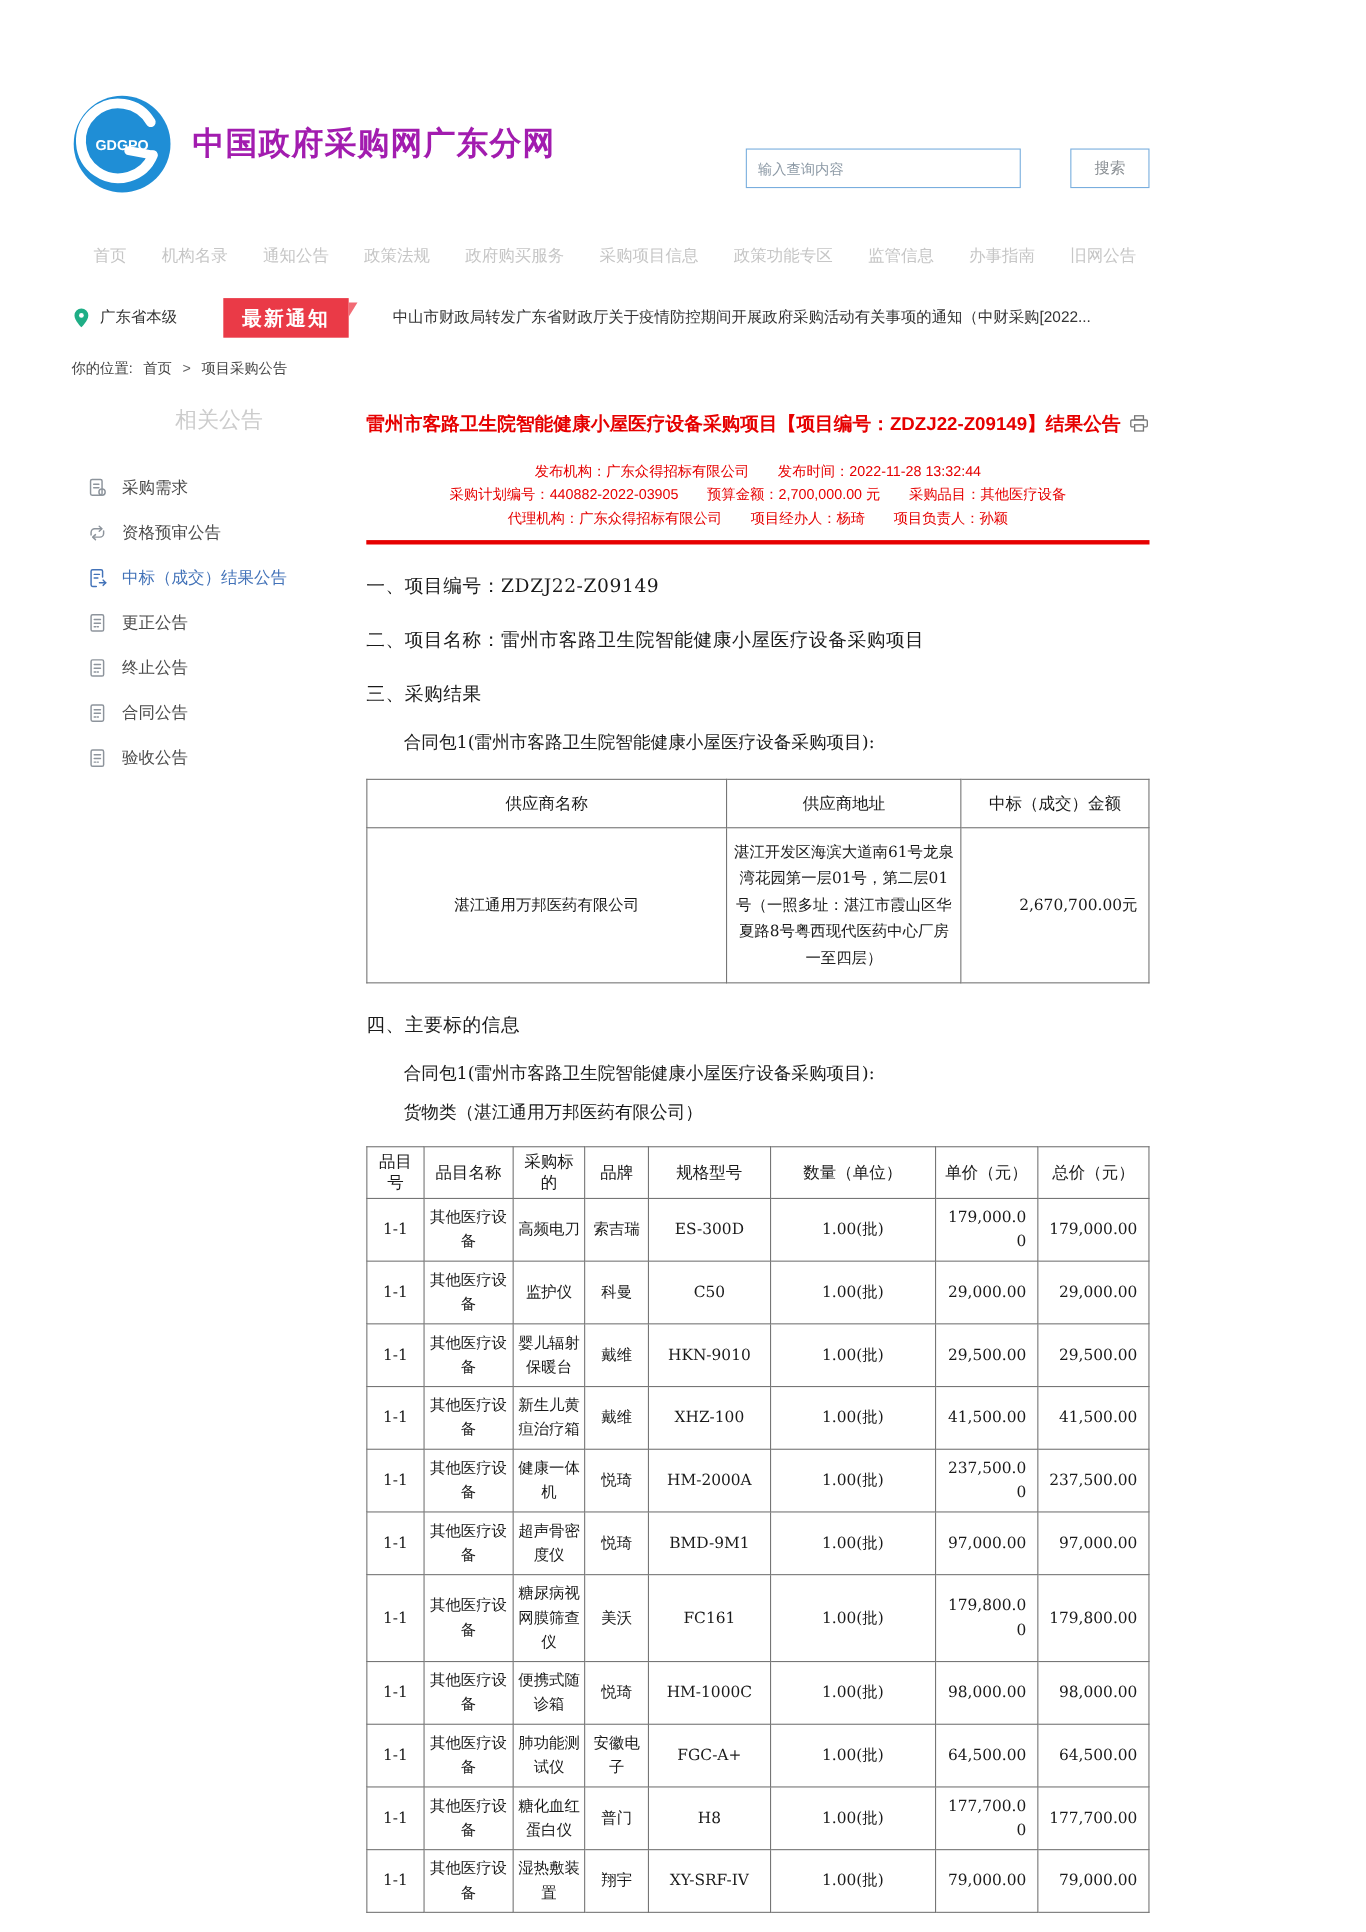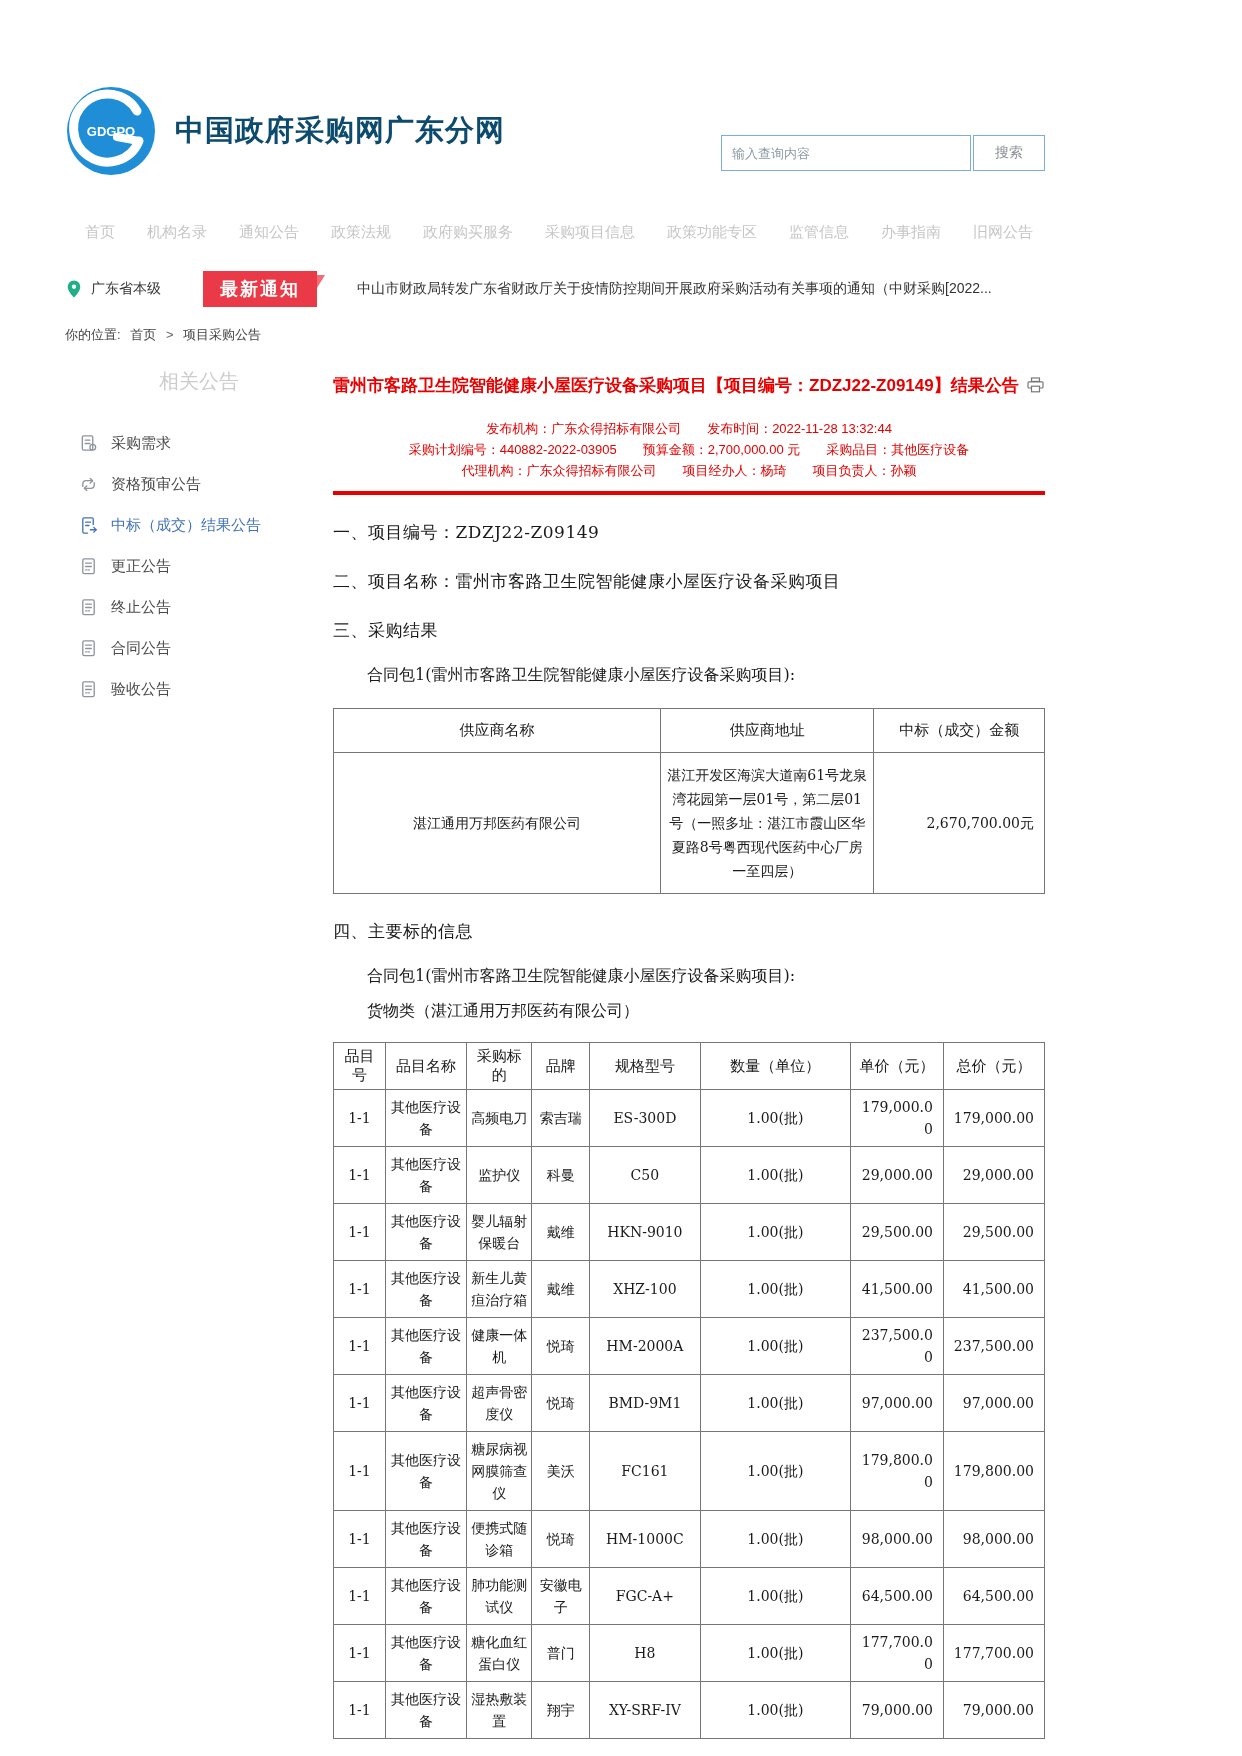--- a/index.html
+++ b/index.html
@@ -8,23 +8,23 @@
     width:1242px; min-height:1756px;
     font-family:"Liberation Sans","DejaVu Sans",sans-serif;
     color:#333;
   }
   .page { width:980px; margin-left:65px; padding-top:85px; }
 
   
   .site-header { display:flex; align-items:center; }
   .logo-wrap { width:92px; height:92px; flex:0 0 auto; }
   .site-titles { margin-left:18px; }
-  .site-title { color:#0c4a6e; font-size:29px; font-weight:bold; letter-spacing:1px;text-align:right; }
+  .site-title { color:#a21caf; font-size:29px; font-weight:bold; letter-spacing:1px;text-align:right; }
   .site-subtitle { color:#1b74c2; font-size:23px; font-weight:bold; margin-top:8px; letter-spacing:1px; }
-  .search-area { margin-left:auto; align-self:flex-end; margin-bottom:6px; display:flex; }
+  .search-area { margin-left:auto; align-self:flex-end; margin-bottom:6px; display:flex;gap:43px; }
   .search-input {
     width:250px; height:36px; border:1px solid #79aede; outline:none;
     padding:0 10px; font-size:13px; color:#333;
   }
   .search-input::placeholder { color:#8d9aa6; }
   .search-btn {
     width:72px; height:36px; background:#fff; border:1px solid #79aede; border-left:1px solid #79aede;
     margin-left:2px; color:#8a8f94; font-size:14px; cursor:pointer;
   }
 

